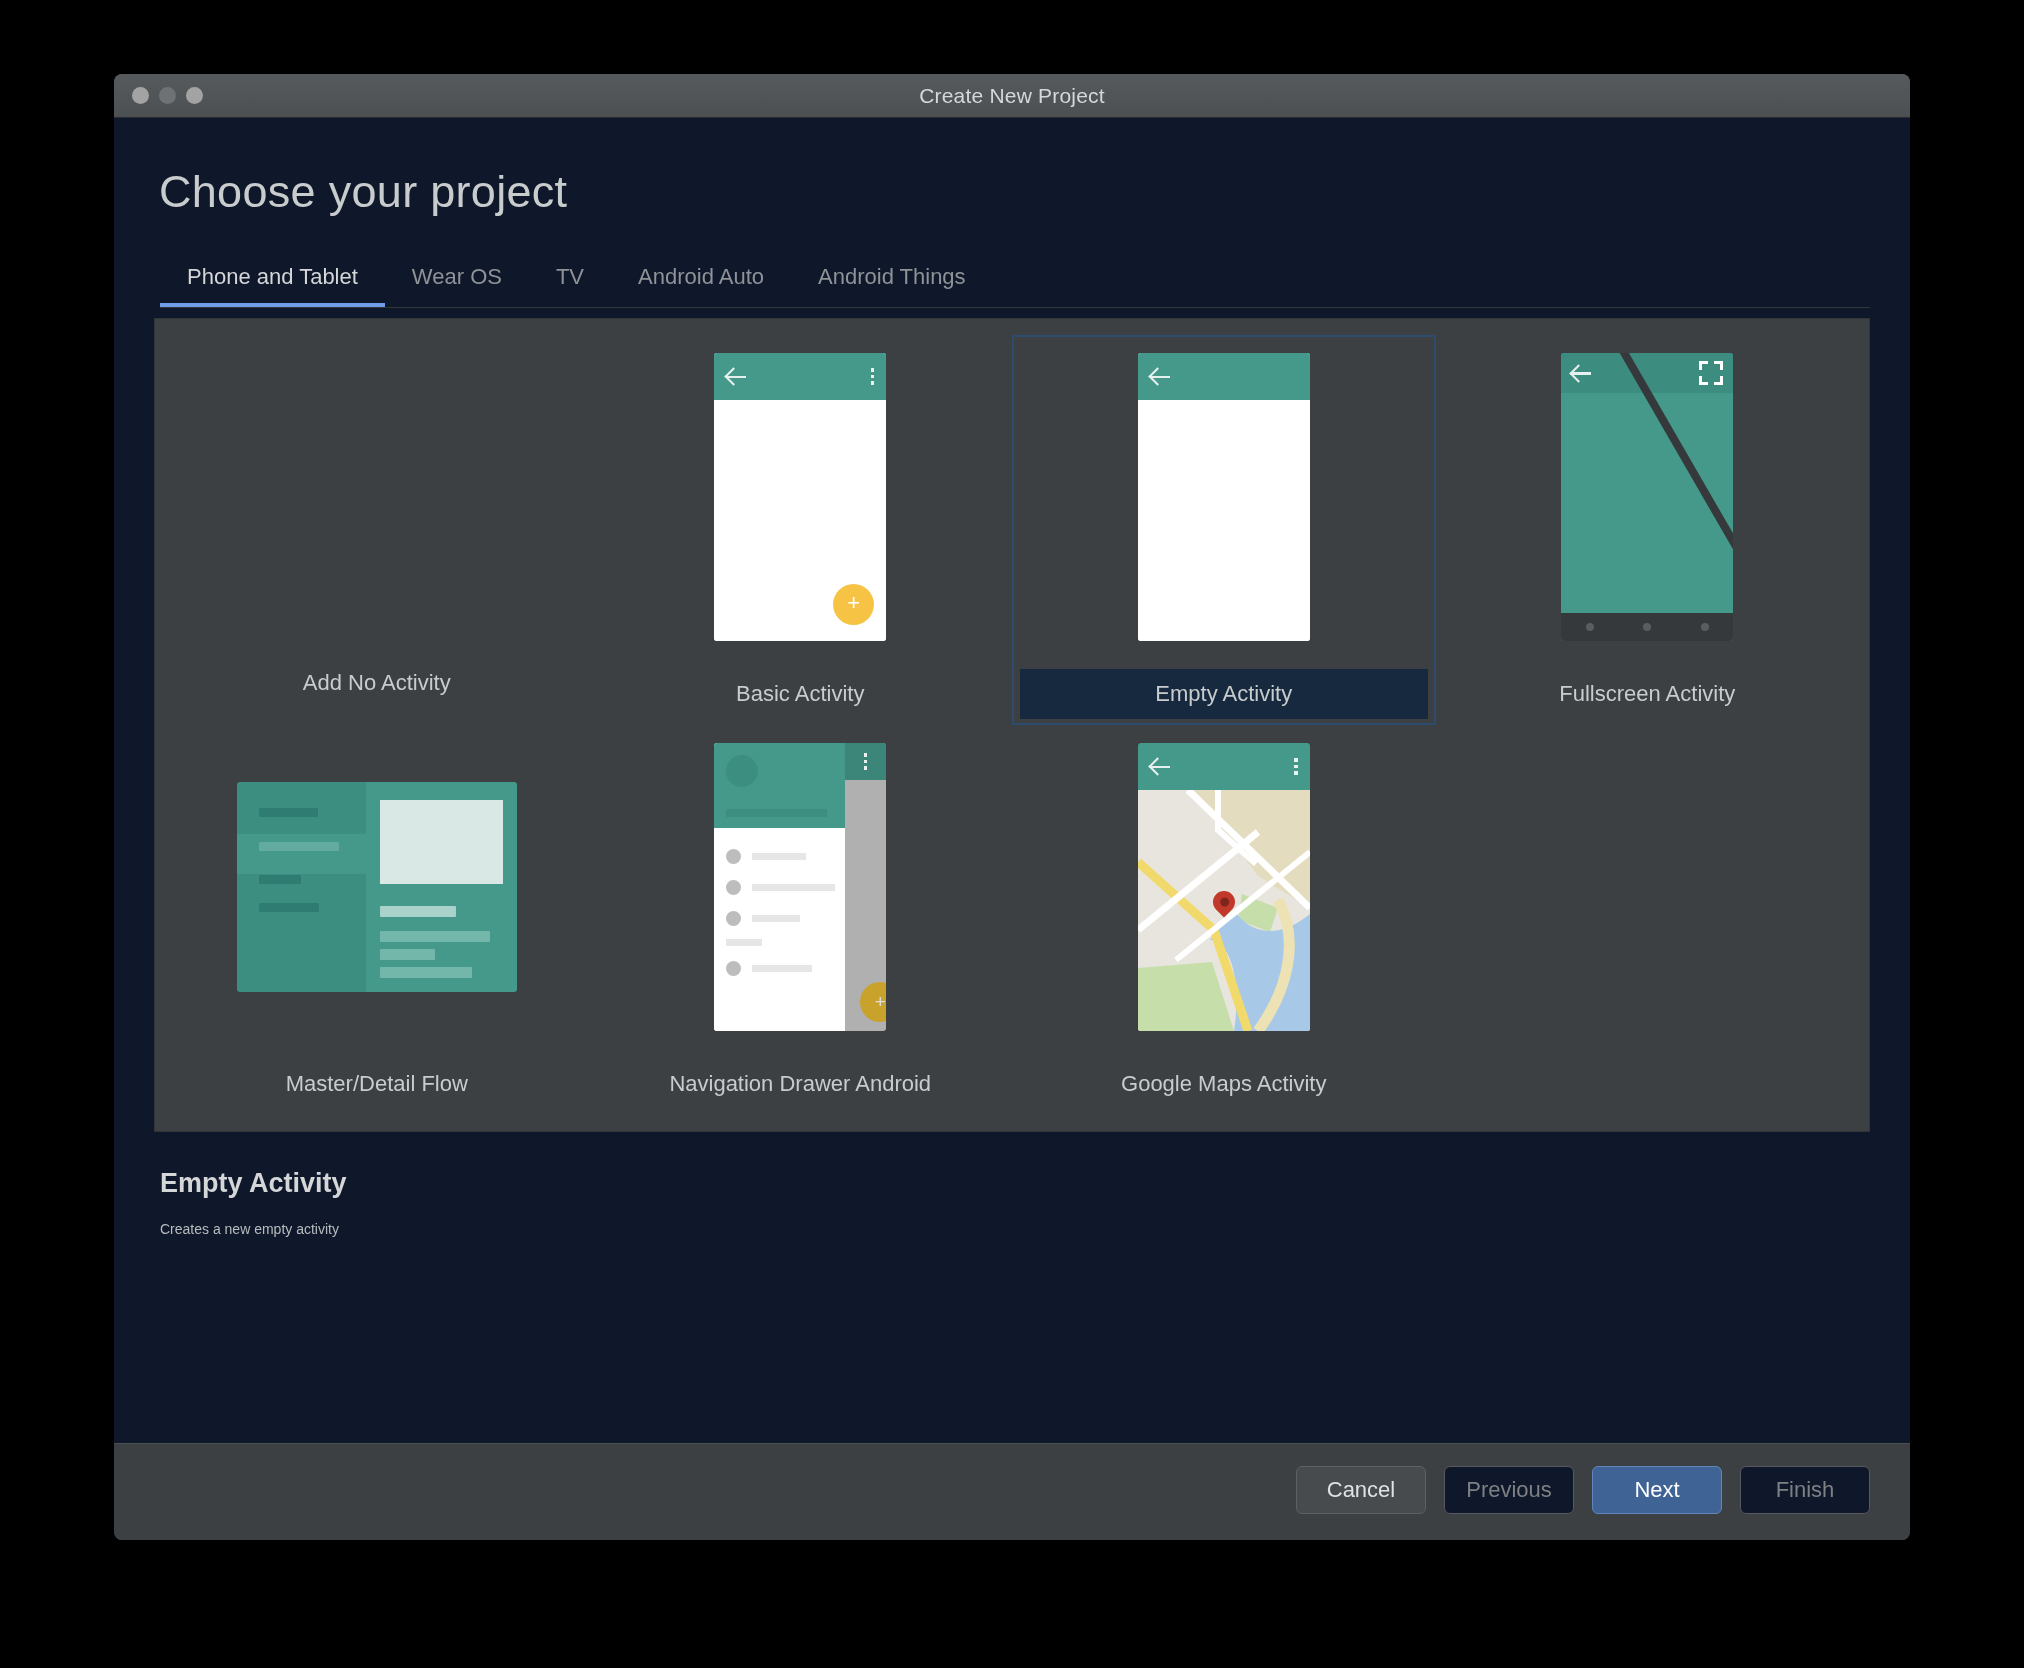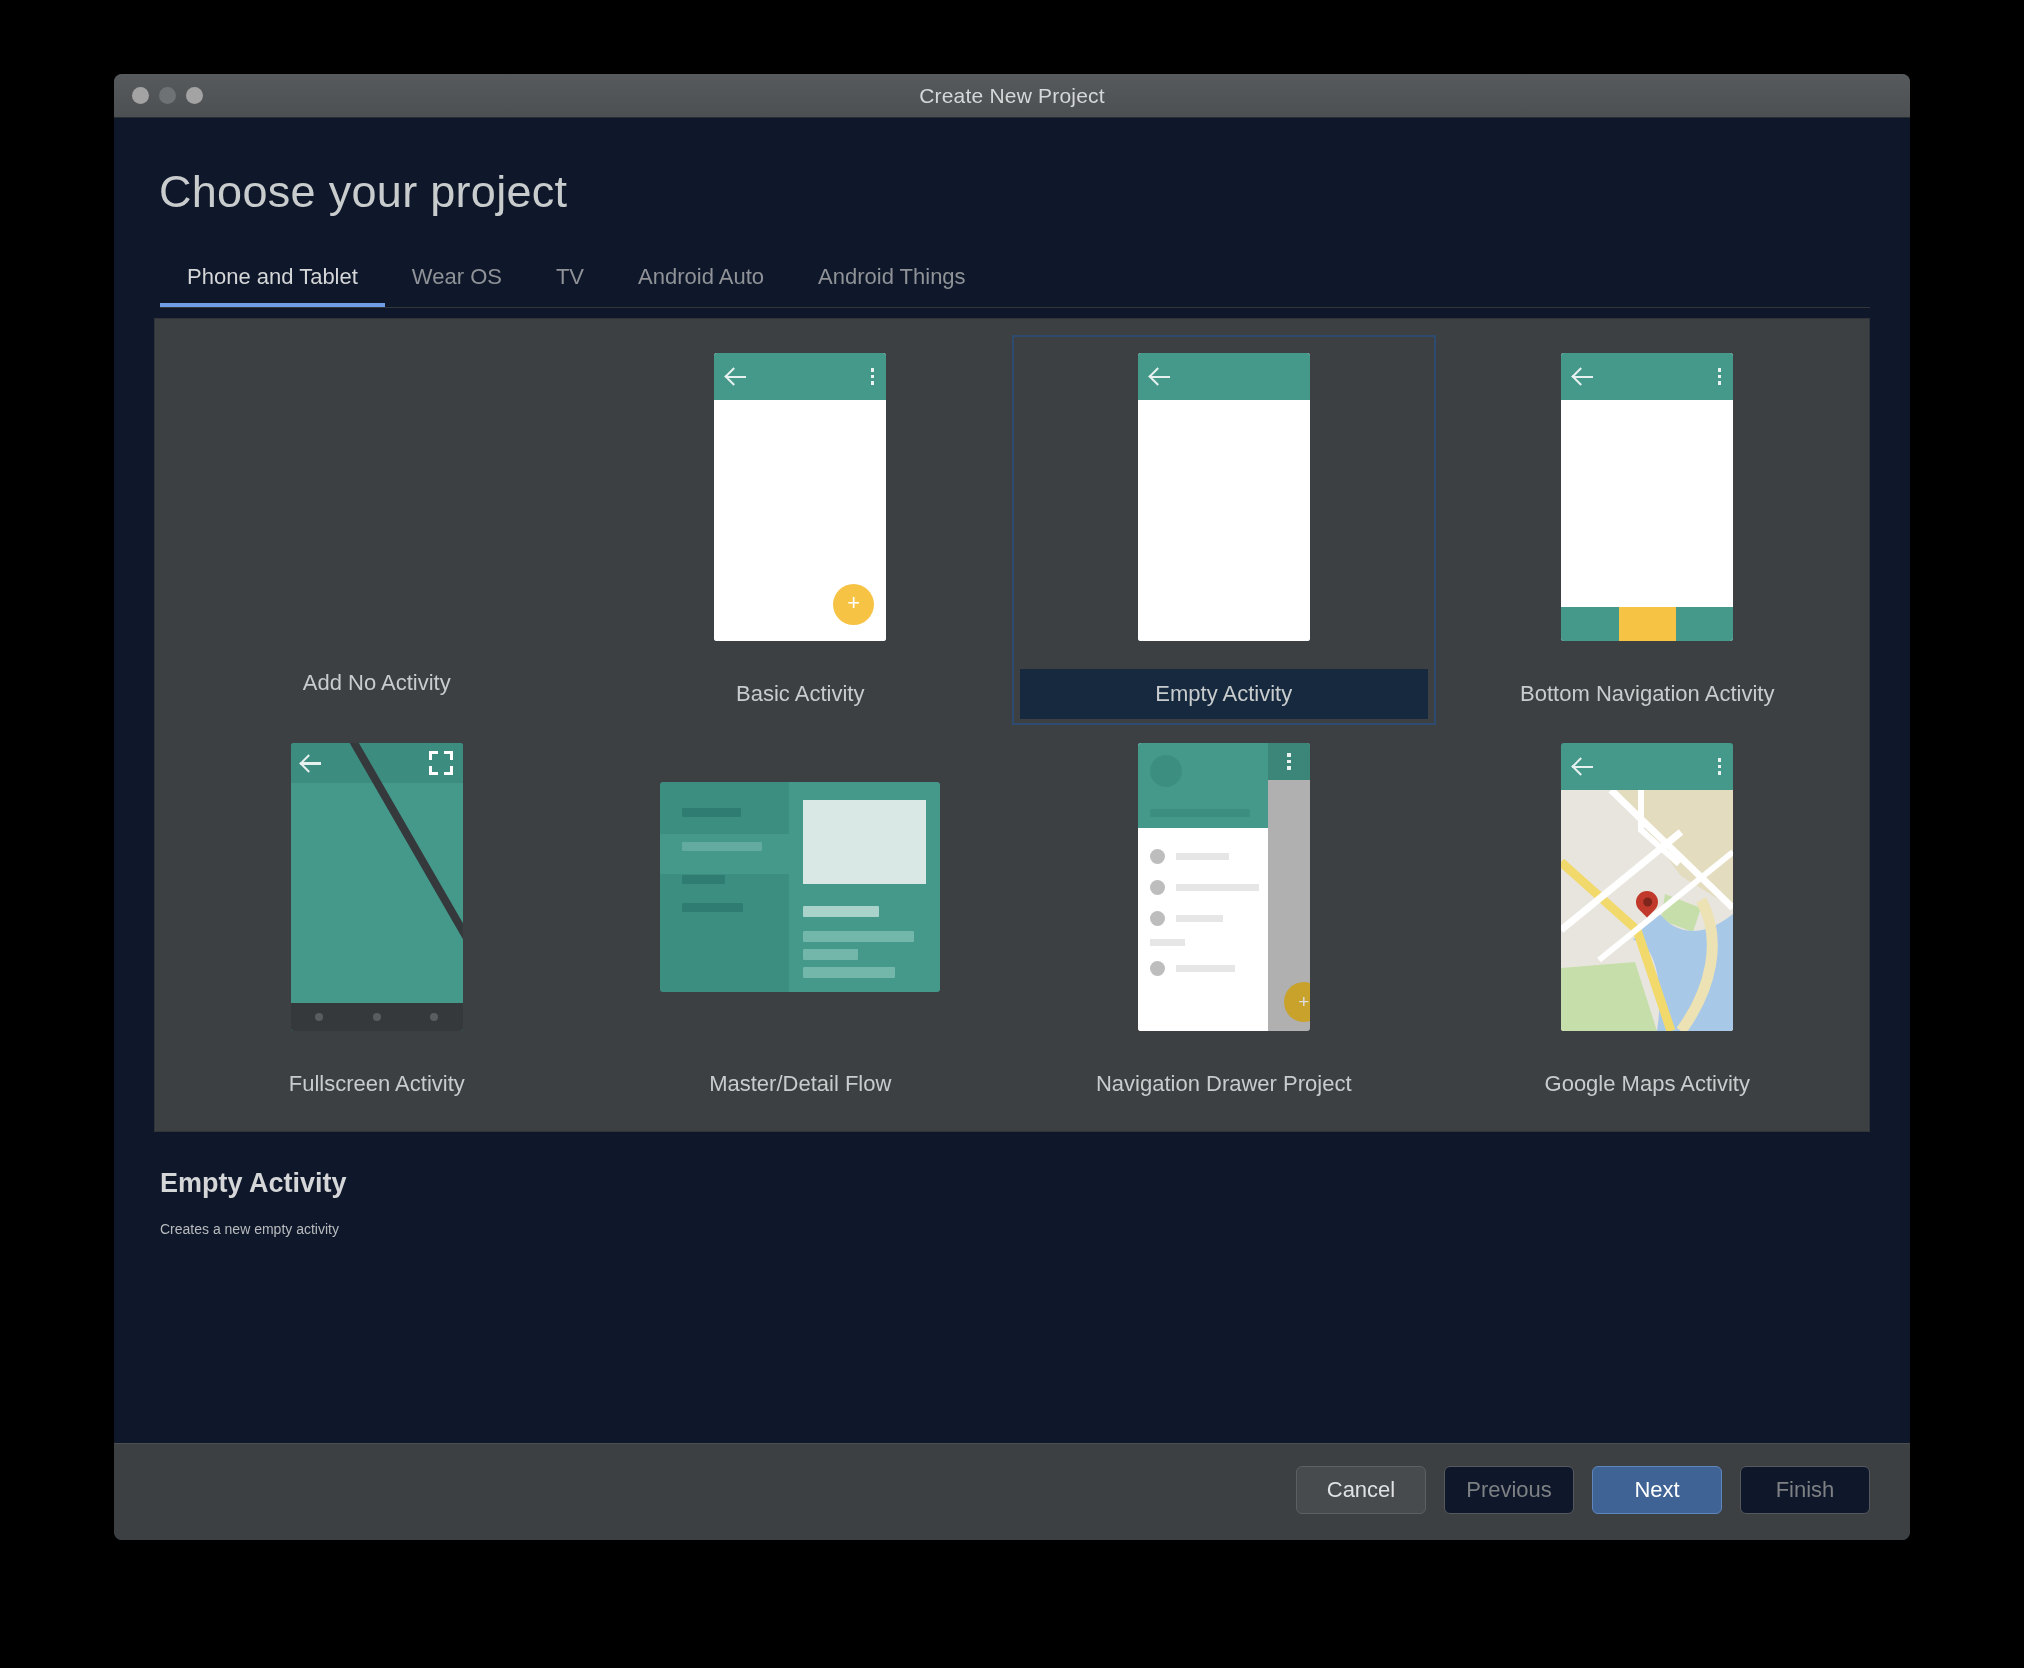--- a/index.html
+++ b/index.html
@@ -333,41 +333,20 @@
             <div class="phone">
               <div class="appbar">
                 <span class="ic-back"></span>
               </div>
               <div class="phone-body"></div>
             </div>
           </div>
           <div class="cell-label">Empty Activity</div>
         </div>
 
-        <div class="cell">
-          <div class="thumb-slot">
-            <div class="phone">
-              <div class="appbar">
-                <span class="ic-back"></span>
-                <span class="ic-dots">
-                    <i></i>
-                    <i></i>
-                    <i></i>
-                  </span>
-              </div>
-              <div class="phone-body"></div>
-              <div class="bottomnav">
-                <i style="background:#44998b"></i>
-                <i style="background:#f6c344"></i>
-                <i style="background:#44998b"></i>
-              </div>
-            </div>
-          </div>
-          <div class="cell-label">Bottom Navigation Activity</div>
-        </div>
 
         <div class="cell">
           <div class="thumb-slot">
             <div class="fs">
               <div class="fs-diag"></div>
               <div class="fs-top">
                 <span class="ic-back"></span>
                 <span class="ic-expand">
                     <i></i>
                     <i></i>
@@ -440,21 +419,21 @@
                   <span class="ic-dots">
                       <i></i>
                       <i></i>
                       <i></i>
                     </span>
                 </div>
                 <div class="nd-fab">+</div>
               </div>
             </div>
           </div>
-          <div class="cell-label">Navigation Drawer Project</div>
+          <div class="cell-label">Navigation Drawer Android</div>
         </div>
 
         <div class="cell">
           <div class="thumb-slot">
             <div class="map">
               <div class="appbar">
                 <span class="ic-back"></span>
                 <span class="ic-dots">
                     <i></i>
                     <i></i>

